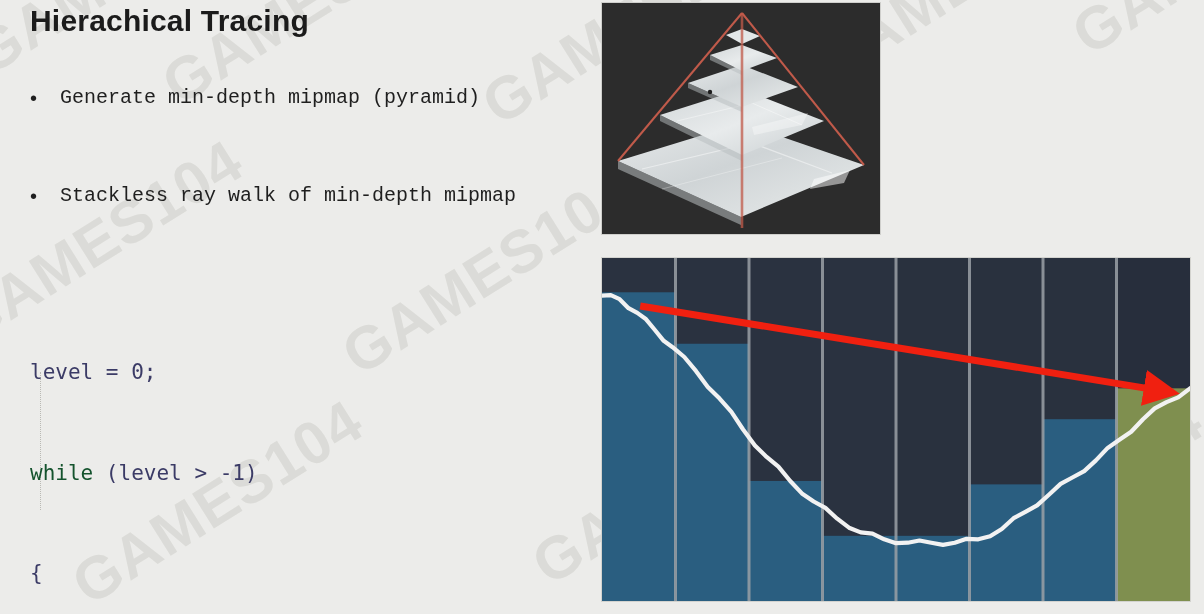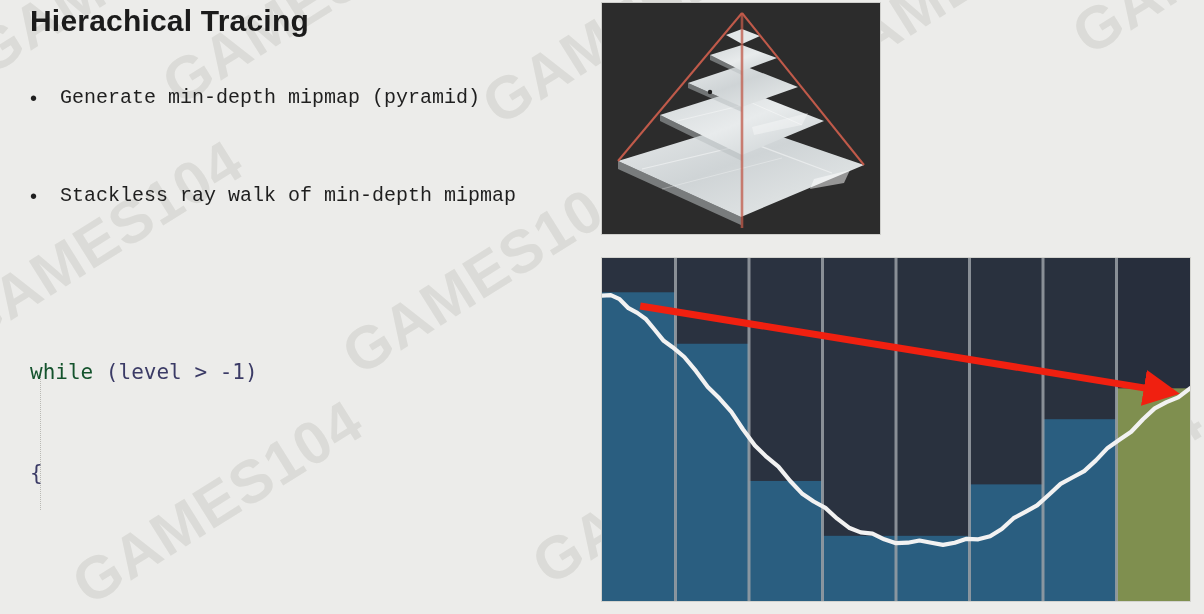--- a/index.html
+++ b/index.html
@@ -105,20 +105,21 @@
   </div>
 
   <div class="bullet-row" id="bullet-1">
     <span class="bullet-dot">•</span>
     <span class="bullet-text">Stackless ray walk of min-depth mipmap</span>
   </div>
 
   <div id="indent-guide"></div>
 
   <div id="code-block">
+    <div class="line"><span class="tok-var">level</span><span class="tok-punct"> = 0;</span></div>
     <div class="line"><span class="tok-kw">while</span><span class="tok-punct"> (</span><span class="tok-var">level</span><span class="tok-punct"> &gt; -1)</span></div>
     <div class="line"><span class="tok-punct">{</span></div>
     
     
     
     
   </div>
 
   <div id="pyramid-figure">
     <svg width="278" height="231" viewBox="0 0 278 231">

